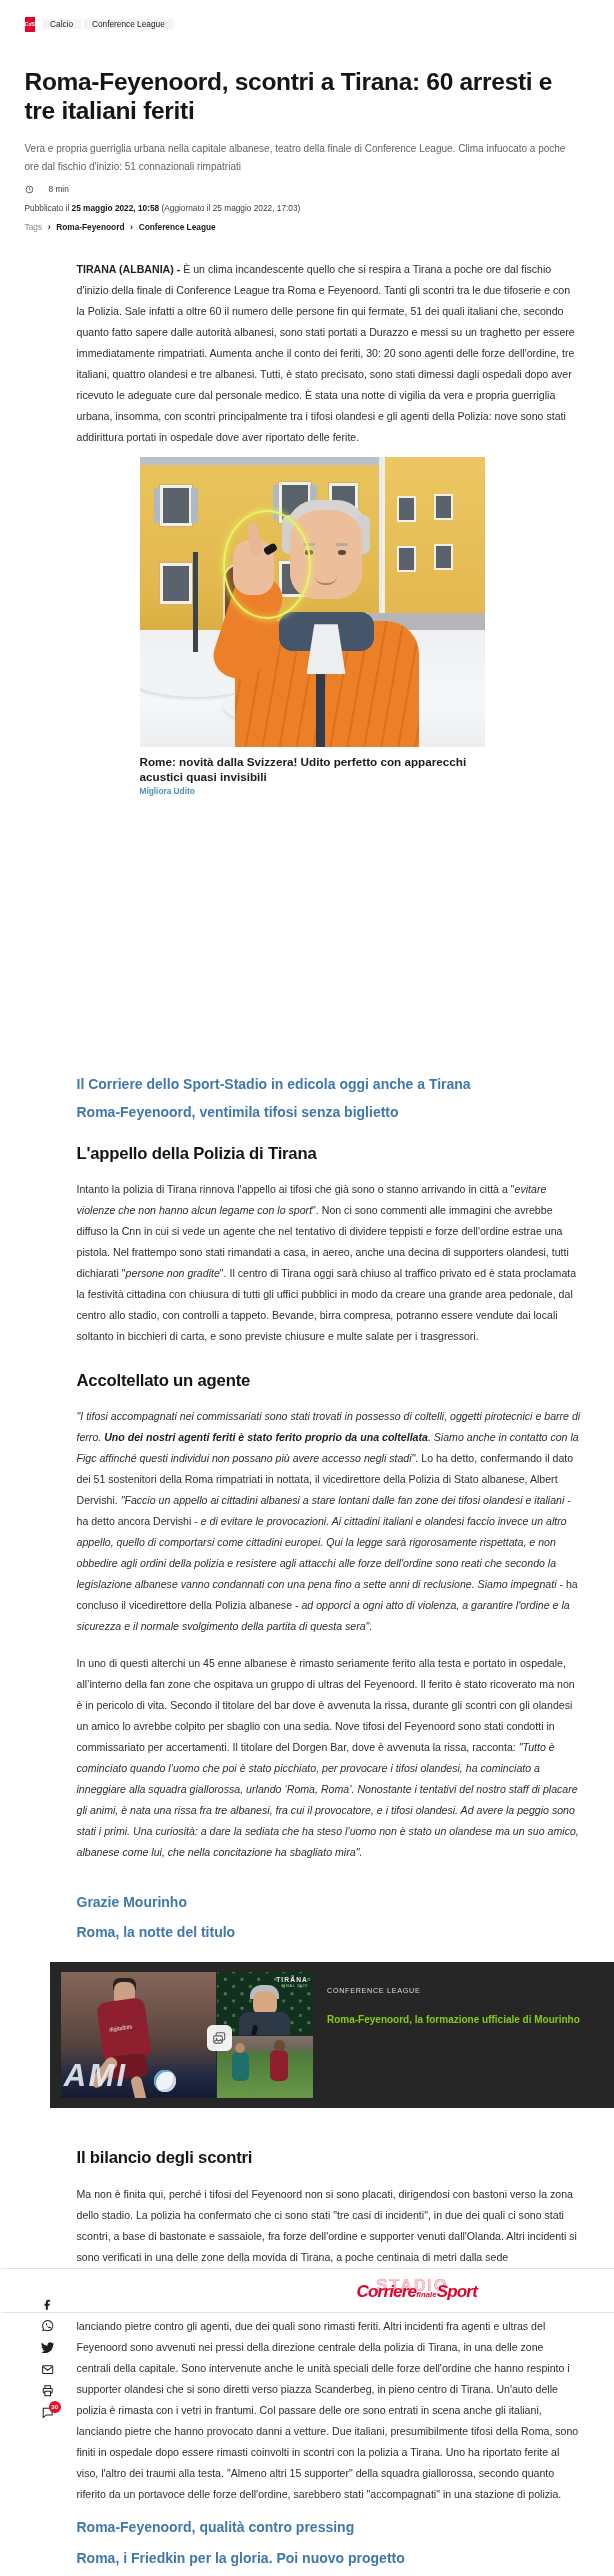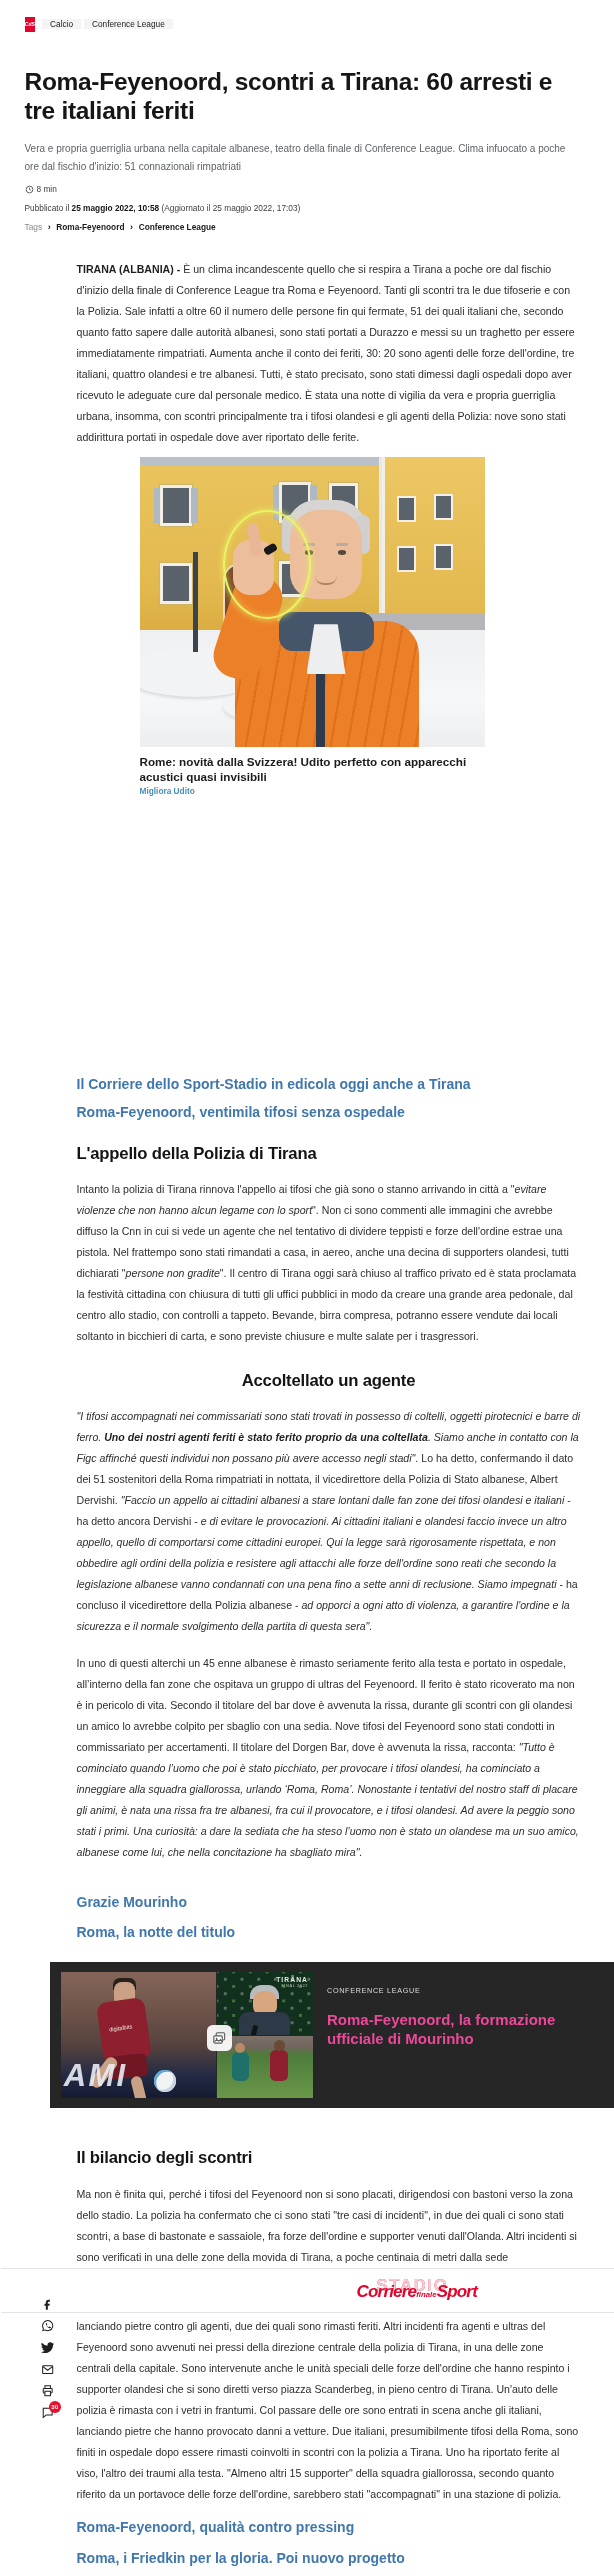--- a/index.html
+++ b/index.html
@@ -14,21 +14,21 @@
                 justify-content:center; font-size:5px; font-style:italic; font-weight:700; margin-right:6.7px; }
   .tab { background:#f4f4f4; color:#1a1a1a; font-size:8.3px; display:flex; align-items:center;
          padding:0 8.3px; margin-right:2.2px; cursor:pointer; }
 
   
   h1.title { margin-top:35px; font-size:24.5px; line-height:29px; font-weight:800; color:#161616;
              letter-spacing:-0.3px; width:562px; }
   .subtitle { margin-top:14.5px; font-size:10px; line-height:18.4px; color:#5f6368; width:556px; }
 
   .meta { margin-top:7.8px; font-size:8.3px; color:#3c3c3c; }
-  .readtime { display:flex; align-items:center; gap:3px; height:10px; }
+  .readtime { display:flex; align-items:center; gap:15px; height:10px; }
   .readtime svg { display:block; }
   .pubrow { margin-top:9px; height:10px; color:#3c3c3c; }
   .pubrow b { color:#161616; }
   .tagsrow { margin-top:7.8px; height:11px; display:flex; align-items:center; gap:5.6px; font-size:8.3px; }
   .tagsrow .tlabel { color:#8b8b8b; }
   .tagsrow .chev { color:#1a1a1a; font-weight:700; font-size:9px; }
   .tagsrow .tag { font-weight:700; color:#1a1a1a; cursor:pointer; }
 
   
   .bodycol { margin-left:52px; width:504px; }
@@ -84,21 +84,21 @@
   .aid { position:absolute; left:124px; top:88px; width:13.4px; height:8.3px; background:#17181a; border-radius:3.3px; transform:rotate(-30deg); }
   .halo { position:absolute; left:83px; top:53px; width:88px; height:109px; border:2.2px solid #e9f464; border-radius:50%;
           box-shadow:0 0 7.8px rgba(233,244,100,.85), inset 0 0 7.8px rgba(233,244,100,.55); }
 
   .ad-headline { margin-top:6.7px; font-size:11.7px; line-height:15px; font-weight:700; color:#1c1c1c; cursor:pointer; }
   .ad-advertiser { margin-top:2.2px; font-size:8.3px; font-weight:700; color:#4a90b8; cursor:pointer; }
   .ad-spacer { height:280px; }
 
   .link-mt1 { margin-top:11.7px; }
   .h2-appello { margin-top:24px; }
-  .h2-accoltellato { margin-top:23.4px;text-align:center; }
+  .h2-accoltellato { margin-top:23.4px; }
   .h2-clima { margin-top:22px; }
   .h2-bilancio { margin-top:40px; }
   .p-mt { margin-top:15.6px; }
   .link-grazie { margin-top:31px; }
   .link-notte { margin-top:14.5px; }
   .links-end .alink:first-child { margin-top:13.4px; }
   .links-end .alink:last-child { margin-top:15.6px; }
 
   
   .card { margin-top:22px; margin-left:-27px; width:575px; height:146px; background:#262626;
@@ -131,21 +131,21 @@
   .mou-face { position:absolute; left:50%; top:19px; width:24.5px; height:24.5px; margin-left:-12.2px; background:#d9a77f; border-radius:40%; }
   .mou-body { position:absolute; left:50%; top:40px; width:51px; height:25.6px; margin-left:-25.6px; background:#2e3947; border-radius:9px 9px 0 0; }
   .mic { position:absolute; left:50%; top:53px; width:4.5px; height:11px; margin-left:-13.4px; background:#101418; border-radius:2.2px; transform:rotate(14deg); }
   .col-rb { position:relative; height:50%; overflow:hidden; background:linear-gradient(180deg,#7d7168 0%,#6f655d 18%,#4e7b3a 30%,#69984a 100%); }
   .p2-a { position:absolute; left:14.5px; top:15.6px; width:16.7px; height:29px; background:#1f6f6a; border-radius:5.6px; }
   .p2-a:after { content:""; position:absolute; left:3.3px; top:-9px; width:10px; height:10px; background:#b98a66; border-radius:50%; }
   .p2-b { position:absolute; left:53px; top:13.4px; width:18px; height:31px; background:#8e1f2f; border-radius:5.6px; }
   .p2-b:after { content:""; position:absolute; left:3.9px; top:-9.5px; width:10.6px; height:10.6px; background:#6b4a35; border-radius:50%; }
   .card-text { padding-top:13.4px; }
   .kicker { font-size:7.2px; letter-spacing:0.7px; color:#dedede; }
-  .card-title { margin-top:15.6px; font-size:15px; line-height:19px; font-weight:800; color:#ec4899; width:267px; }
+  .card-title { margin-top:15.6px; font-size:10px; line-height:19px; font-weight:800; color:#84cc16; width:267px; }
 
   
   .banner { margin-left:-76px; width:614px; height:45px; background:#fff; border-top:0.6px solid #e3e3e3;
             border-bottom:0.6px solid #e3e3e3; position:relative; }
   .cds-logo { position:absolute; left:356px; top:7.8px; width:128px; height:29px; cursor:pointer; }
   .stadio { position:absolute; left:20px; top:-1.1px; font-size:16.7px; font-weight:800; letter-spacing:1.7px;
             color:#f6ccd5; text-shadow:0 0 0.6px #e0052d; }
   .script-logo { position:absolute; left:0; top:5.6px; font-size:17px; font-style:italic; font-weight:800;
                  color:#e0052d; letter-spacing:-0.8px; white-space:nowrap; }
   .script-logo .dello { font-size:7.8px; letter-spacing:0; }
@@ -245,21 +245,21 @@
           <div class="aid"></div>
           <div class="halo"></div>
         </div>
         <div class="ad-headline">Rome: novità dalla Svizzera! Udito perfetto con apparecchi acustici quasi invisibili</div>
         <div class="ad-advertiser">Migliora Udito</div>
       </div>
 
       <div class="ad-spacer"></div>
 
       <a class="alink">Il Corriere dello Sport-Stadio in edicola oggi anche a Tirana</a>
-      <a class="alink link-mt1">Roma-Feyenoord, ventimila tifosi senza ospedale</a>
+      <a class="alink link-mt1">Roma-Feyenoord, ventimila tifosi senza biglietto</a>
 
       <h2 class="sec h2-appello">L'appello della Polizia di Tirana</h2>
       <p class="para p-mt"><span>Intanto la polizia di Tirana rinnova l'appello ai tifosi che già sono o stanno arrivando in città a "</span><span class="i">evitare violenze che non hanno alcun legame con lo sport</span><span>". Non ci sono commenti alle immagini che avrebbe diffuso la Cnn in cui si vede un agente che nel tentativo di dividere teppisti e forze dell'ordine estrae una pistola. Nel frattempo sono stati rimandati a casa, in aereo, anche una decina di supporters olandesi, tutti dichiarati "</span><span class="i">persone non gradite</span><span>". Il centro di Tirana oggi sarà chiuso al traffico privato ed è stata proclamata la festività cittadina con chiusura di tutti gli uffici pubblici in modo da creare una grande area pedonale, dal centro allo stadio, con controlli a tappeto. Bevande, birra compresa, potranno essere vendute dai locali soltanto in bicchieri di carta, e sono previste chiusure e multe salate per i trasgressori.</span></p>
 
       <h2 class="sec h2-accoltellato">Accoltellato un agente</h2>
       <p class="para p-mt"><span class="i">"I tifosi accompagnati nei commissariati sono stati trovati in possesso di coltelli, oggetti pirotecnici e barre di ferro. </span><span class="b i">Uno dei nostri agenti feriti è stato ferito proprio da una coltellata</span><span class="i">. Siamo anche in contatto con la Figc affinché questi individui non possano più avere accesso negli stadi"</span><span>. Lo ha detto, confermando il dato dei 51 sostenitori della Roma rimpatriati in nottata, il vicedirettore della Polizia di Stato albanese, Albert Dervishi. </span><span class="i">"Faccio un appello ai cittadini albanesi a stare lontani dalle fan zone dei tifosi olandesi e italiani</span><span> - ha detto ancora Dervishi - </span><span class="i">e di evitare le provocazioni. Ai cittadini italiani e olandesi faccio invece un altro appello, quello di comportarsi come cittadini europei. Qui la legge sarà rigorosamente rispettata, e non obbedire agli ordini della polizia e resistere agli attacchi alle forze dell'ordine sono reati che secondo la legislazione albanese vanno condannati con una pena fino a sette anni di reclusione. Siamo impegnati</span><span> - ha concluso il vicedirettore della Polizia albanese - </span><span class="i">ad opporci a ogni atto di violenza, a garantire l'ordine e la sicurezza e il normale svolgimento della partita di questa sera".</span></p>
 
       <p class="para p-mt"><span>In uno di questi alterchi un 45 enne albanese è rimasto seriamente ferito alla testa e portato in ospedale, all’interno della fan zone che ospitava un gruppo di ultras del Feyenoord. Il ferito è stato ricoverato ma non è in pericolo di vita. Secondo il titolare del bar dove è avvenuta la rissa, durante gli scontri con gli olandesi un amico lo avrebbe colpito per sbaglio con una sedia. Nove tifosi del Feyenoord sono stati condotti in commissariato per accertamenti. Il titolare del Dorgen Bar, dove è avvenuta la rissa, racconta: </span><span class="i">"Tutto è cominciato quando l’uomo che poi è stato picchiato, per provocare i tifosi olandesi, ha cominciato a inneggiare alla squadra giallorossa, urlando ‘Roma, Roma’. Nonostante i tentativi del nostro staff di placare gli animi, è nata una rissa fra tre albanesi, fra cui il provocatore, e i tifosi olandesi. Ad avere la peggio sono stati i primi. Una curiosità: a dare la sediata che ha steso l’uomo non è stato un olandese ma un suo amico, albanese come lui, che nella concitazione ha sbagliato mira".</span></p>
 
       <a class="alink link-grazie">Grazie Mourinho</a>

